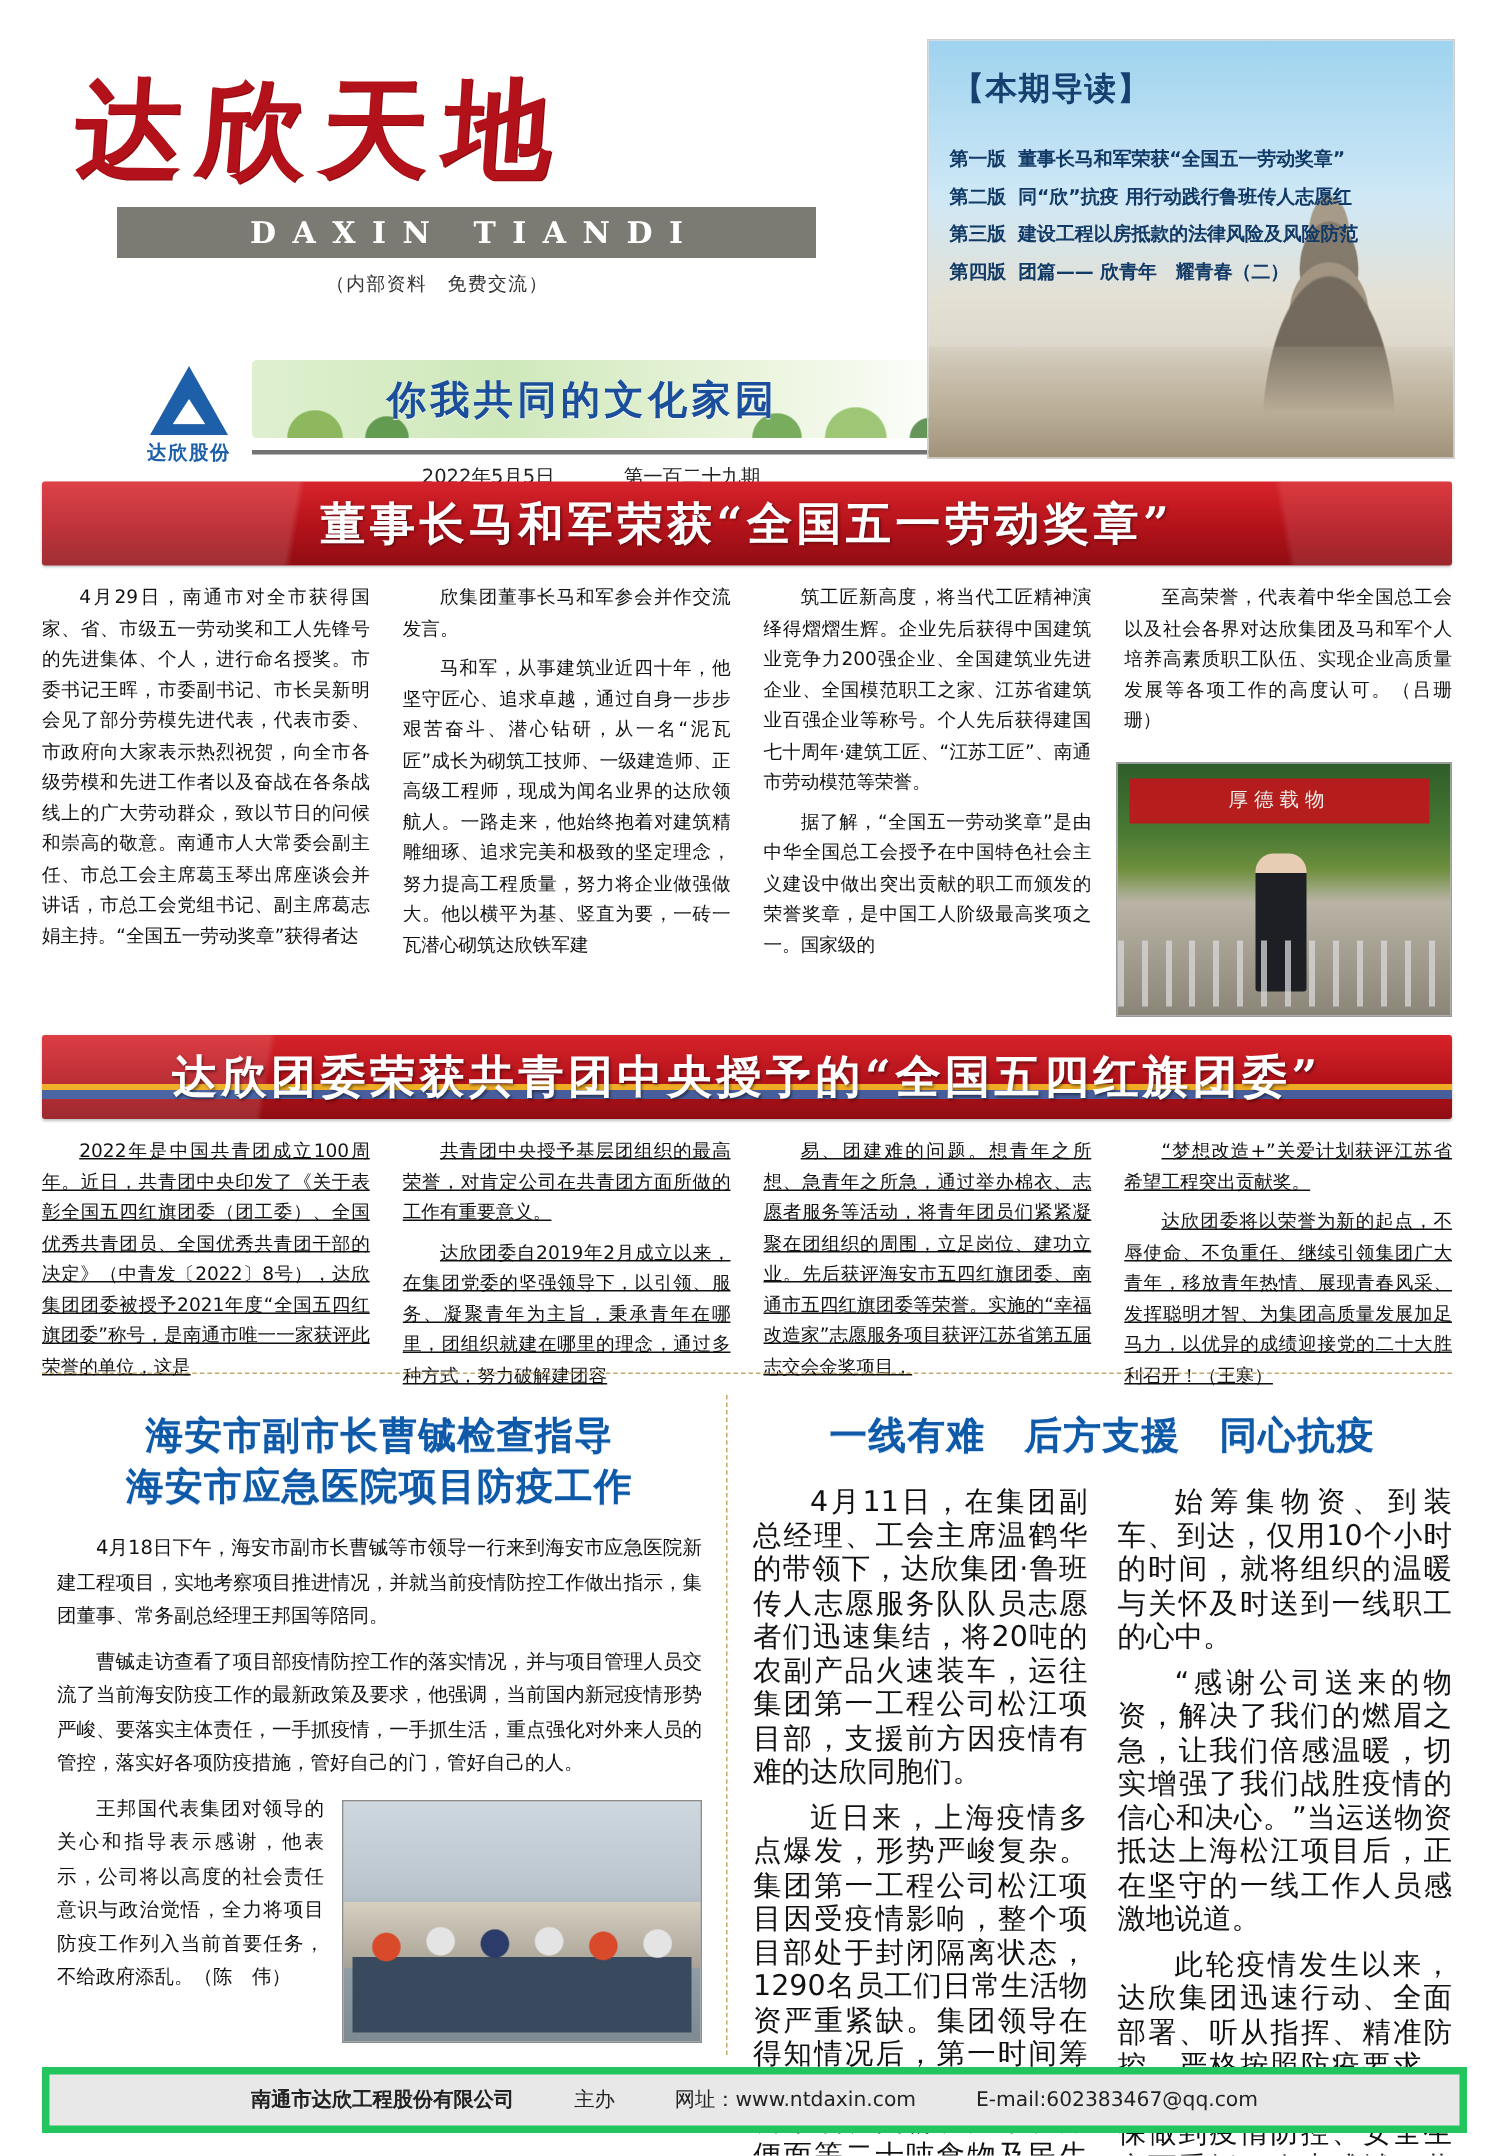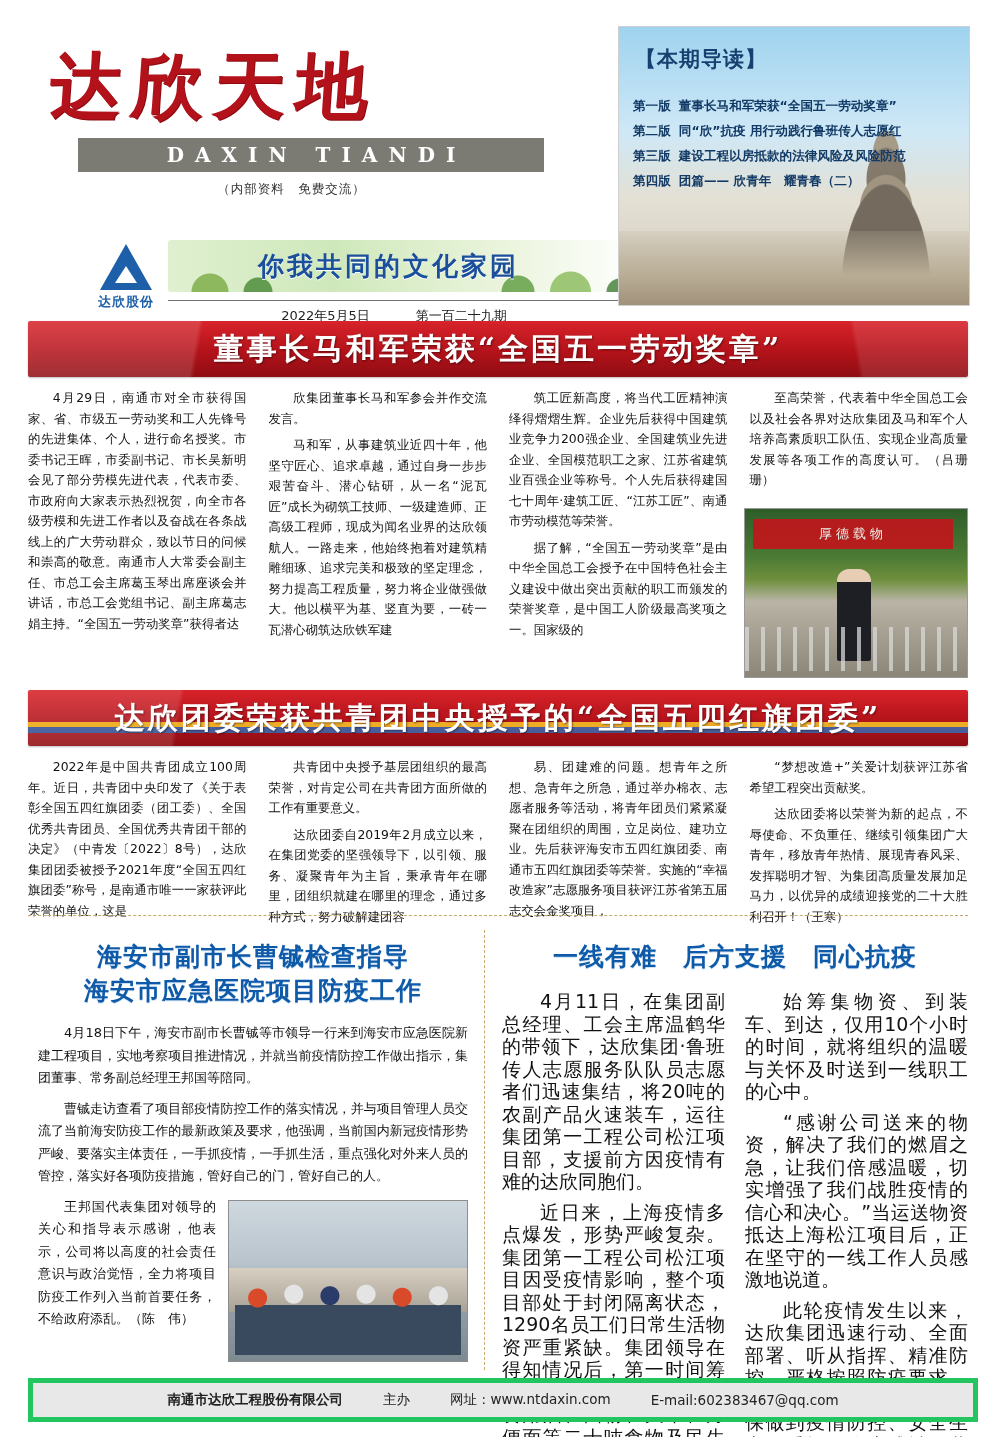--- a/index.html
+++ b/index.html
@@ -98,21 +98,21 @@
   }
   .tagline-text{
     position:absolute;left:90px;top:9px;
     font-family:"DejaVu Serif","Liberation Serif",serif;
     font-size:26px;font-weight:700;color:#1b4f9c;letter-spacing:3px;
     z-index:3;
     text-shadow:0 1px 0 #fff;
   }
   .issue-line{
     position:absolute;left:118px;top:56px;width:452px;
-    border-top:1px solid #737373;
+    border-top:3px solid #737373;
     padding-top:6px;
     font-size:13px;color:#222;
     display:flex;gap:46px;justify-content:center;
   }
 
   
   .guide{
     position:absolute;left:618px;top:26px;width:350px;height:278px;
     background:linear-gradient(180deg,#9fd3ef 0%,#cfe8f6 38%,#e4e0d4 62%,#cdc6b6 100%);
     border:1px solid #cfcfcf;
@@ -213,21 +213,21 @@
   }
   .photo1 .ph-rail{
     position:absolute;left:0;bottom:6px;width:100%;height:44px;
     background:repeating-linear-gradient(90deg,#d8d8d8 0 4px,transparent 4px 16px);
     opacity:.75;
   }
 
   
   .art2{
     position:absolute;left:28px;top:757px;width:940px;height:150px;
-    display:flex;gap:22px;
+    display:flex;gap:22px;text-decoration:underline;
   }
 
   .divider-h{
     position:absolute;left:28px;top:915px;width:940px;height:0;
     border-top:1px dashed #c8a86a;
   }
   .divider-v{
     position:absolute;left:484px;top:930px;width:0;height:440px;
     border-left:1px dashed #c8a86a;
   }

